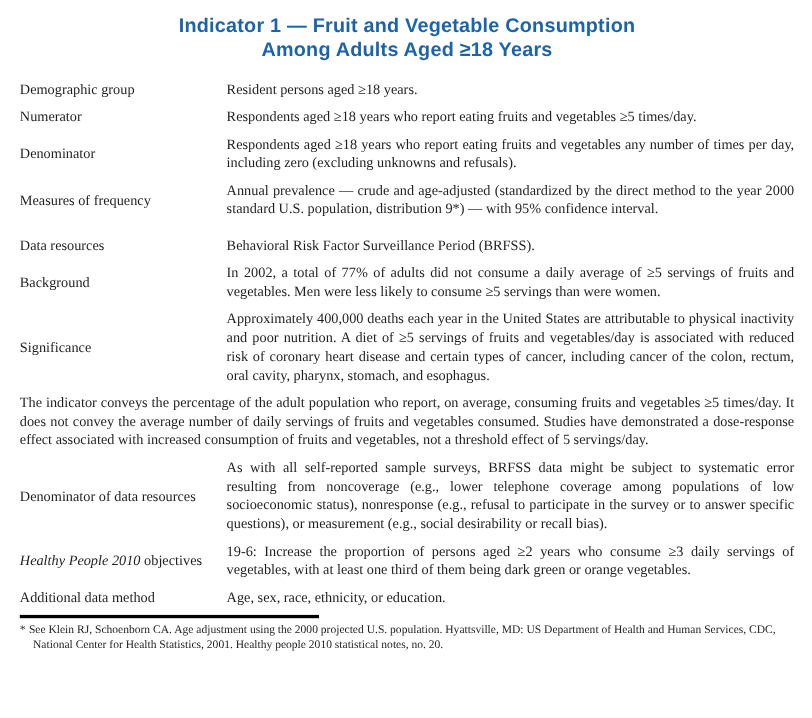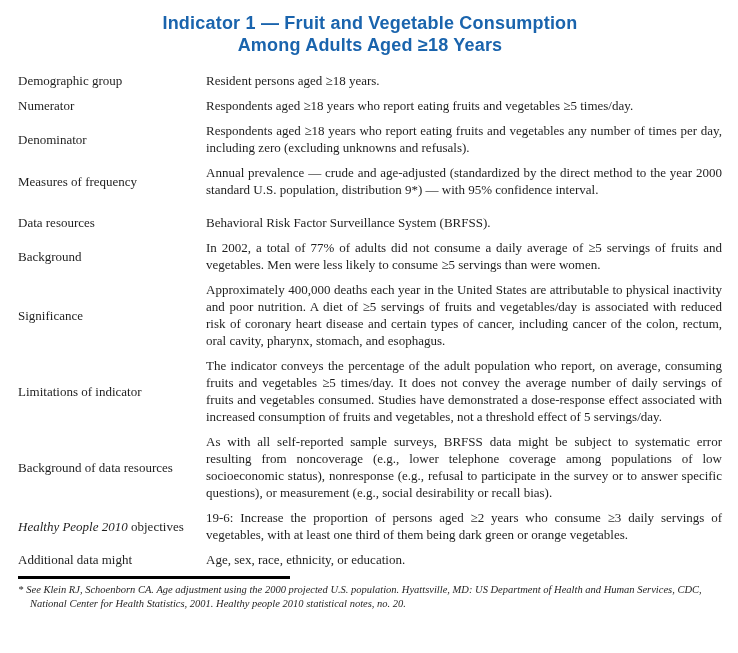--- a/index.html
+++ b/index.html
@@ -49,21 +49,20 @@
     background: #000000;
     margin: 3px 0 4px 0;
   }
   .footnote {
     font-size: 10.5px;
     line-height: 13.5px;
     padding-left: 12px;
     text-indent: -12px;
     text-align: left;
     color: #1e1e1e;
-    font-style: italic;
   }
   .footnote .fn-marker { padding-right: 3px; }
 </style>
 </head>
 <body>
 
 <div class="page">
 
   <div class="title">
     <div>Indicator 1 — Fruit and Vegetable Consumption</div>
@@ -93,55 +92,54 @@
         <div class="label">Measures of frequency</div>
         <div class="value">
           <p>Annual prevalence — crude and age-adjusted (standardized by the direct method to the year 2000 standard U.S. population, distribution 9*) — with 95% confidence interval.</p>
         </div>
       </div>
       <div class="row">
       </div>
       <div class="row">
         <div class="label">Data resources</div>
         <div class="value">
-          <p>Behavioral Risk Factor Surveillance System (BRFSS).</p>
+          <p>Behavioral Risk Factor Surveillance Period (BRFSS).</p>
         </div>
       </div>
       <div class="row">
         <div class="label">Background</div>
         <div class="value">
           <p>In 2002, a total of 77% of adults did not consume a daily average of ≥5 servings of fruits and vegetables. Men were less likely to consume ≥5 servings than were women.</p>
         </div>
       </div>
       <div class="row">
         <div class="label">Significance</div>
         <div class="value">
           <p>Approximately 400,000 deaths each year in the United States are attributable to physical inactivity and poor nutrition. A diet of ≥5 servings of fruits and vegetables/day is associated with reduced risk of coronary heart disease and certain types of cancer, including cancer of the colon, rectum, oral cavity, pharynx, stomach, and esophagus.</p>
         </div>
       </div>
       <div class="row">
-        <div class="label">Limitations of indicator</div>
         <div class="value">
           <p>The indicator conveys the percentage of the adult population who report, on average, consuming fruits and vegetables ≥5 times/day. It does not convey the average number of daily servings of fruits and vegetables consumed. Studies have demonstrated a dose-response effect associated with increased consumption of fruits and vegetables, not a threshold effect of 5 servings/day.</p>
         </div>
       </div>
       <div class="row">
-        <div class="label">Background of data resources</div>
+        <div class="label">Denominator of data resources</div>
         <div class="value">
           <p>As with all self-reported sample surveys, BRFSS data might be subject to systematic error resulting from noncoverage (e.g., lower telephone coverage among populations of low socioeconomic status), nonresponse (e.g., refusal to participate in the survey or to answer specific questions), or measurement (e.g., social desirability or recall bias).</p>
         </div>
       </div>
       <div class="row">
         <div class="label"><i>Healthy People 2010</i> objectives</div>
         <div class="value">
           <p>19-6: Increase the proportion of persons aged ≥2 years who consume ≥3 daily servings of vegetables, with at least one third of them being dark green or orange vegetables.</p>
         </div>
       </div>
       <div class="row">
-        <div class="label">Additional data might</div>
+        <div class="label">Additional data method</div>
         <div class="value">
           <p>Age, sex, race, ethnicity, or education.</p>
         </div>
       </div>
     </div>
 
   <div class="fn-rule"></div>
 
   <div class="footnote"><span class="fn-marker">*</span><span>See Klein RJ, Schoenborn CA. Age adjustment using the 2000 projected U.S. population. Hyattsville, MD: US Department of Health and Human Services, CDC, National Center for Health Statistics, 2001. Healthy people 2010 statistical notes, no. 20.</span></div>
 

